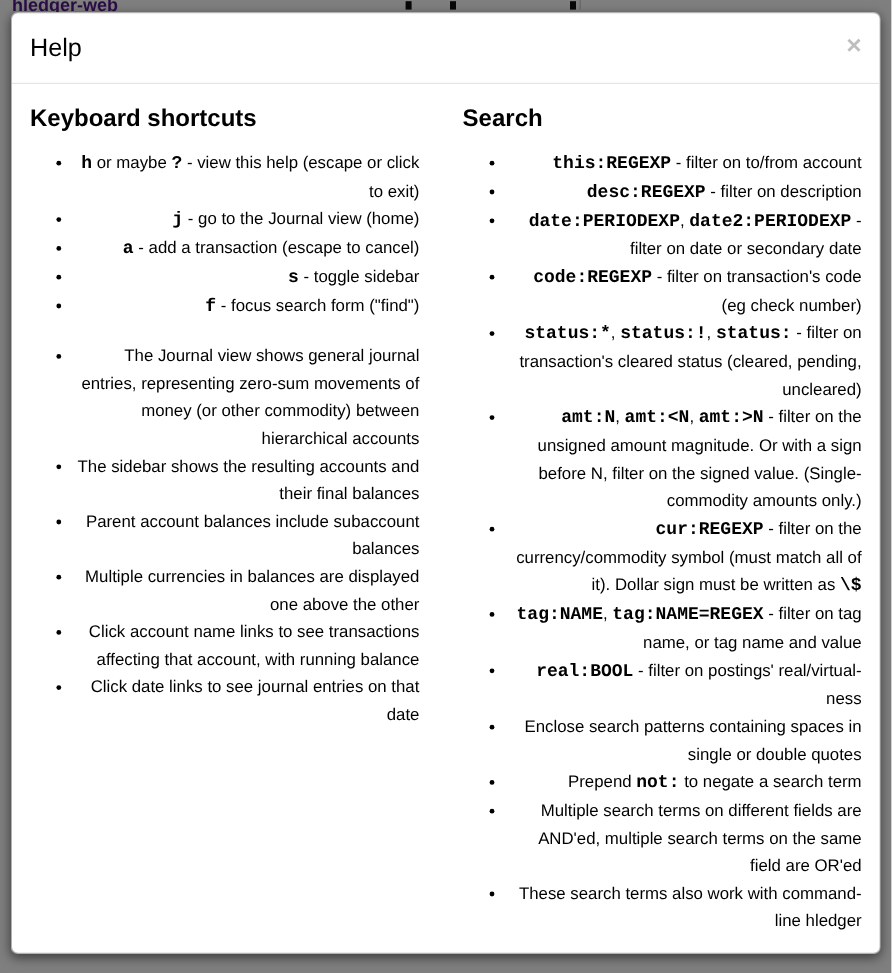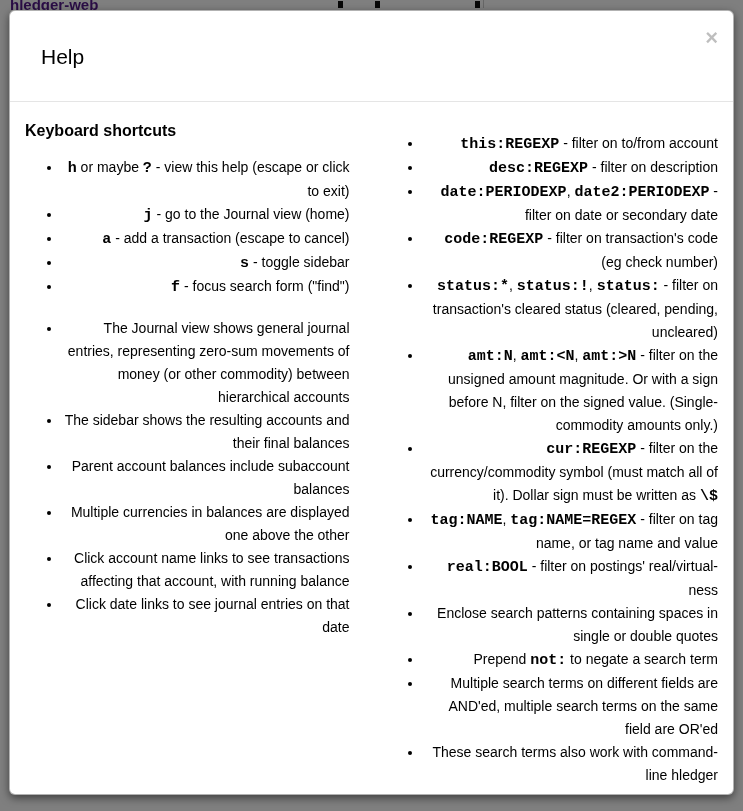--- a/index.html
+++ b/index.html
@@ -51,42 +51,42 @@
   }
   .modal-header {
     padding: 15px 15px 14px 15px;
     border-bottom: 1px solid #e5e5e5;
   }
   .modal-title {
     font-size: 21px;
     font-weight: normal;
     line-height: 29px;
     color: #000;
-    margin: 16px;
+    margin: 0;
   }
   .close-btn {
     float: right;
     background: none; border: 0; padding: 0; margin: 2px 0 0 0;
     font-family: "Liberation Sans", sans-serif;
     font-size: 22px; font-weight: bold; line-height: 20px;
     color: #000; opacity: 0.25;
     cursor: pointer;
   }
   .modal-body {
     padding: 14px 15px 20px 15px;
     display: flex;
     font-size: 14px;
     line-height: 23px;
   }
   .col { width: 50%; box-sizing: border-box; }
   .col-left  { padding-right: 22px; }
   .col-right { padding-left: 14px; }
 
   .section-heading {
-    font-size: 16px;
+    font-size: 20px;
     font-weight: bold;
     line-height: 18px;
     margin: 6px 0 0 0;
   }
   .help-list {
     margin: 16px 0 18px 0;
     padding-left: 37px;
   }
   .help-list li { margin: 0; padding: 0; text-align: right; }
   code {
@@ -127,20 +127,21 @@
         <ul class="help-list">
           <li>The Journal view shows general journal entries, representing zero-sum movements of money (or other commodity) between hierarchical accounts</li>
           <li>The sidebar shows the resulting accounts and their final balances</li>
           <li>Parent account balances include subaccount balances</li>
           <li>Multiple currencies in balances are displayed one above the other</li>
           <li>Click account name links to see transactions affecting that account, with running balance</li>
           <li>Click date links to see journal entries on that date</li>
         </ul>
       </div>
     <div class="col col-right">
+        <div class="section-heading">Search</div>
         <ul class="help-list">
           <li><code>this:REGEXP</code> - filter on to/from account</li>
           <li><code>desc:REGEXP</code> - filter on description</li>
           <li><code>date:PERIODEXP</code>, <code>date2:PERIODEXP</code> - filter on date or secondary date</li>
           <li><code>code:REGEXP</code> - filter on transaction's code (eg check number)</li>
           <li><code>status:*</code>, <code>status:!</code>, <code>status:</code> - filter on transaction's cleared status (cleared, pending, uncleared)</li>
           <li><code>amt:N</code>, <code>amt:&lt;N</code>, <code>amt:&gt;N</code> - filter on the unsigned amount magnitude. Or with a sign before N, filter on the signed value. (Single-commodity amounts only.)</li>
           <li><code>cur:REGEXP</code> - filter on the currency/commodity symbol (must match all of it). Dollar sign must be written as <code>\$</code></li>
           <li><code>tag:NAME</code>, <code>tag:NAME=REGEX</code> - filter on tag name, or tag name and value</li>
           <li><code>real:BOOL</code> - filter on postings' real/virtual-ness</li>

